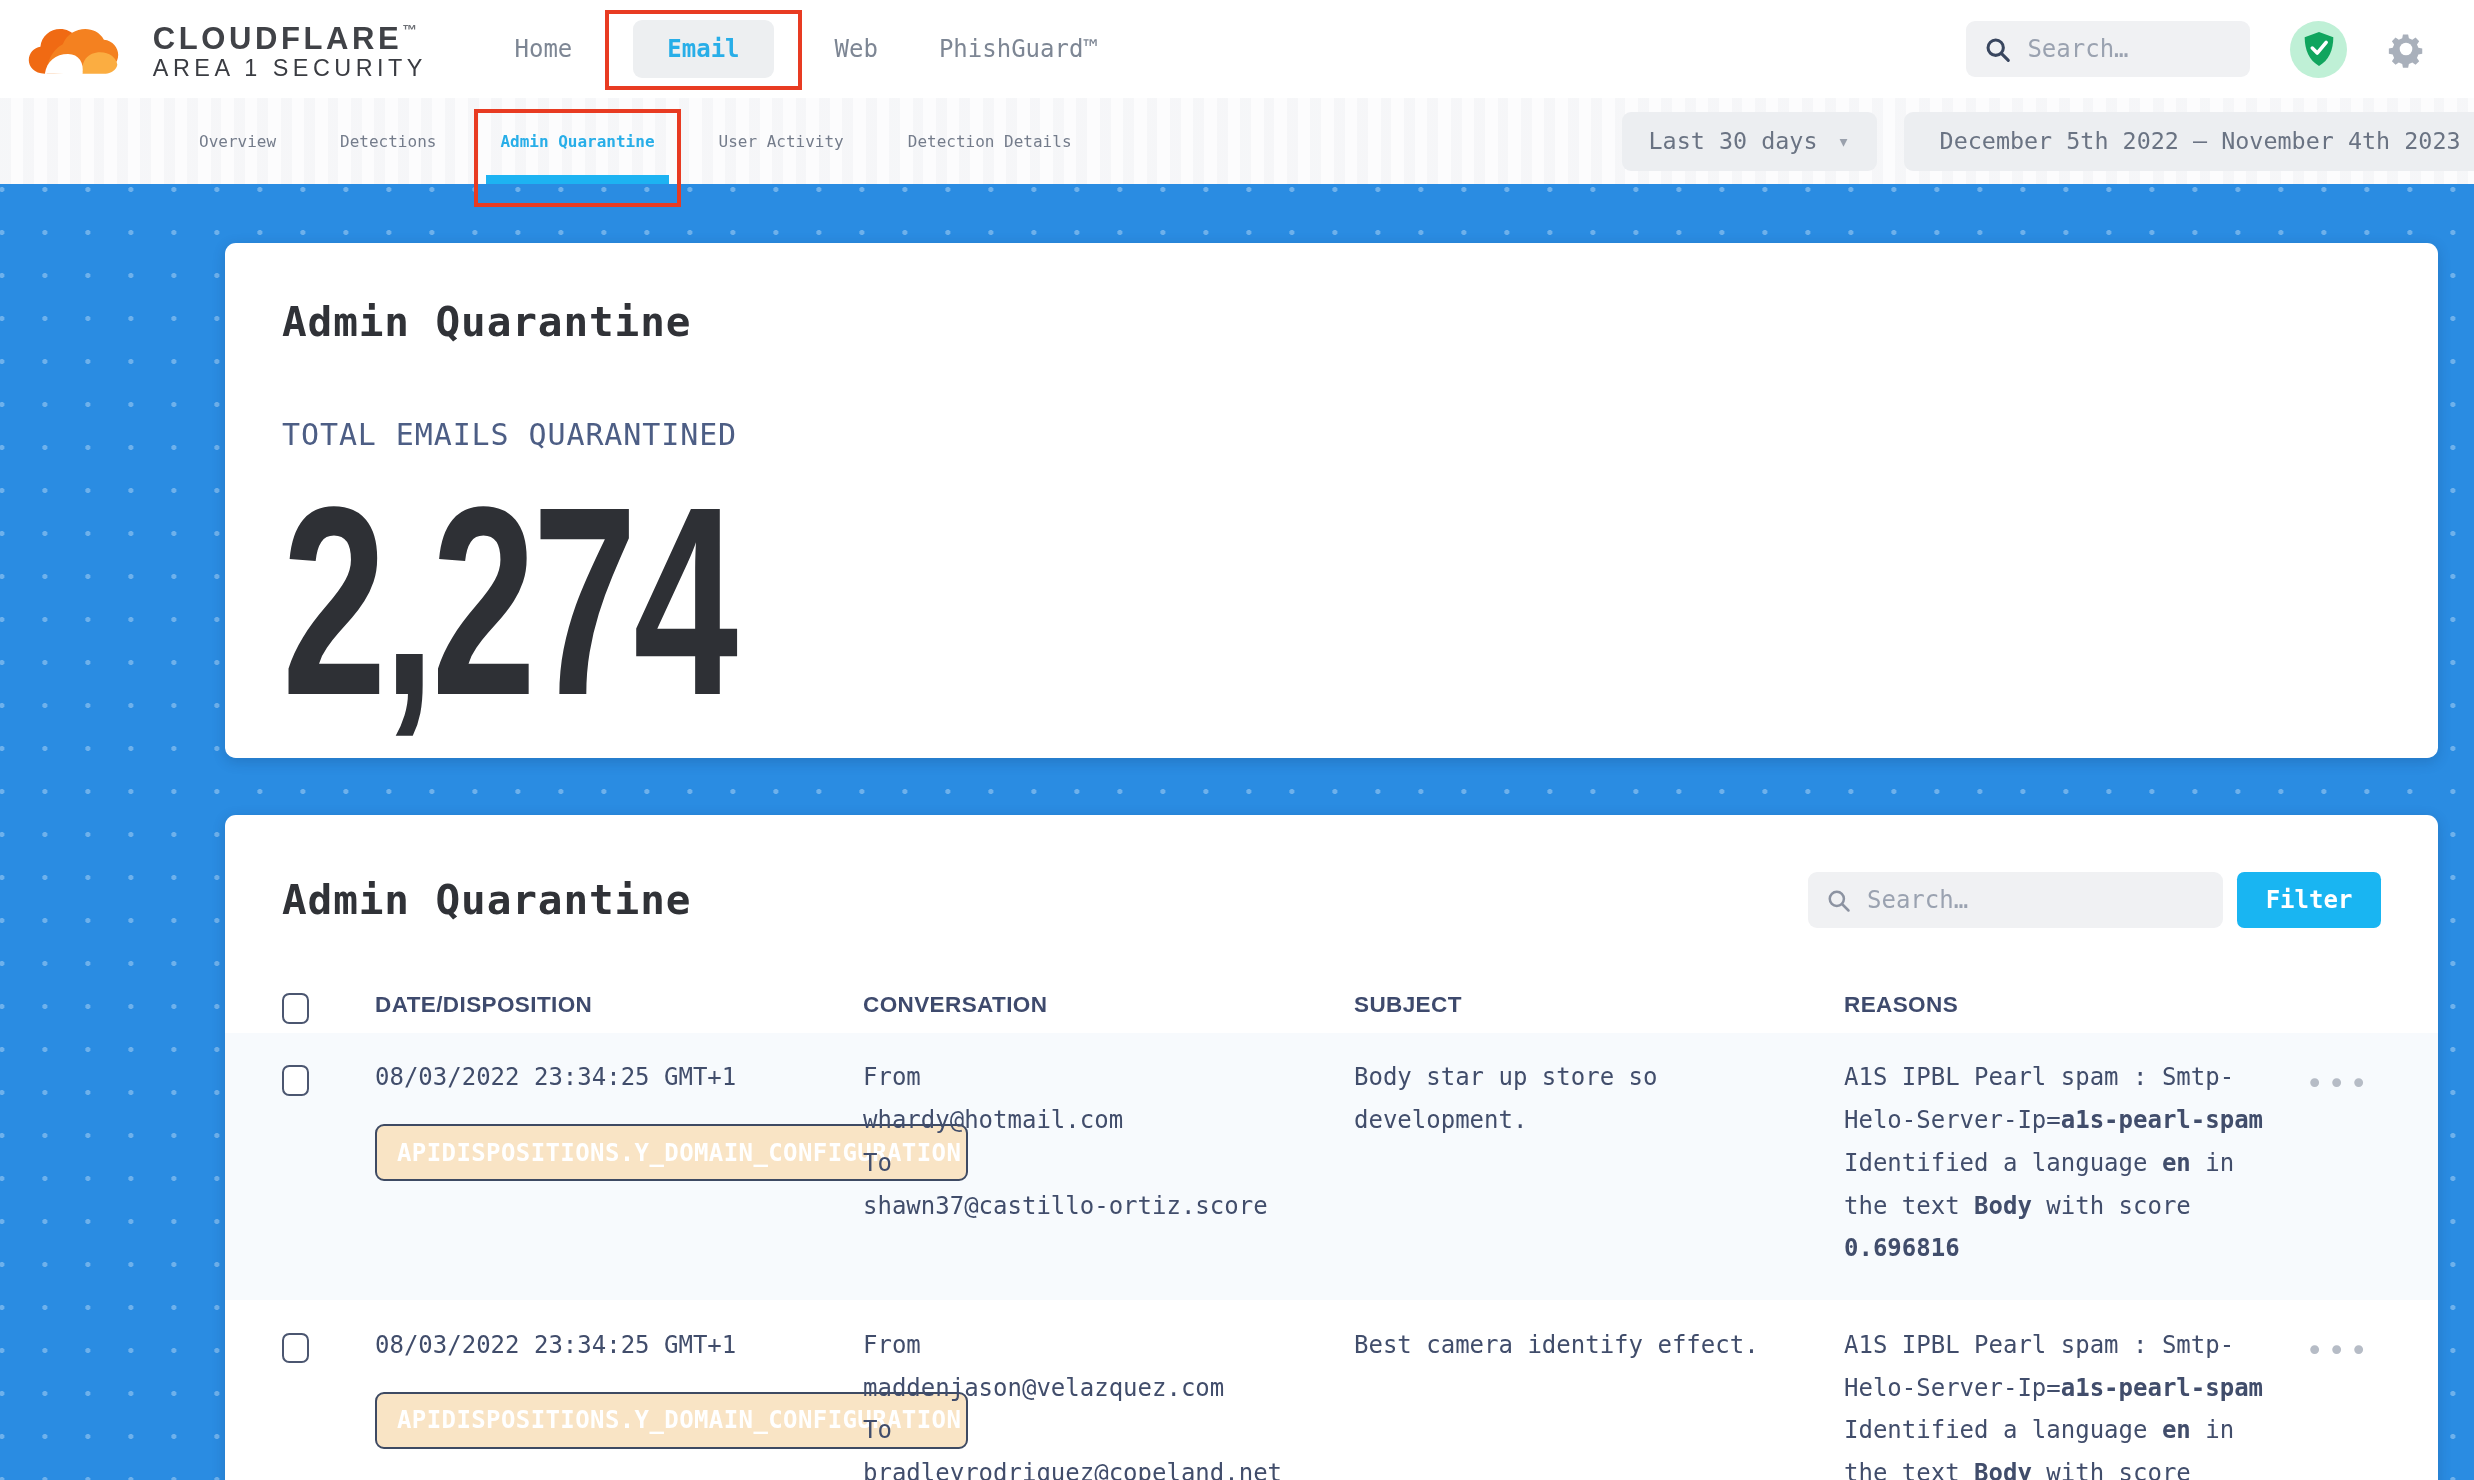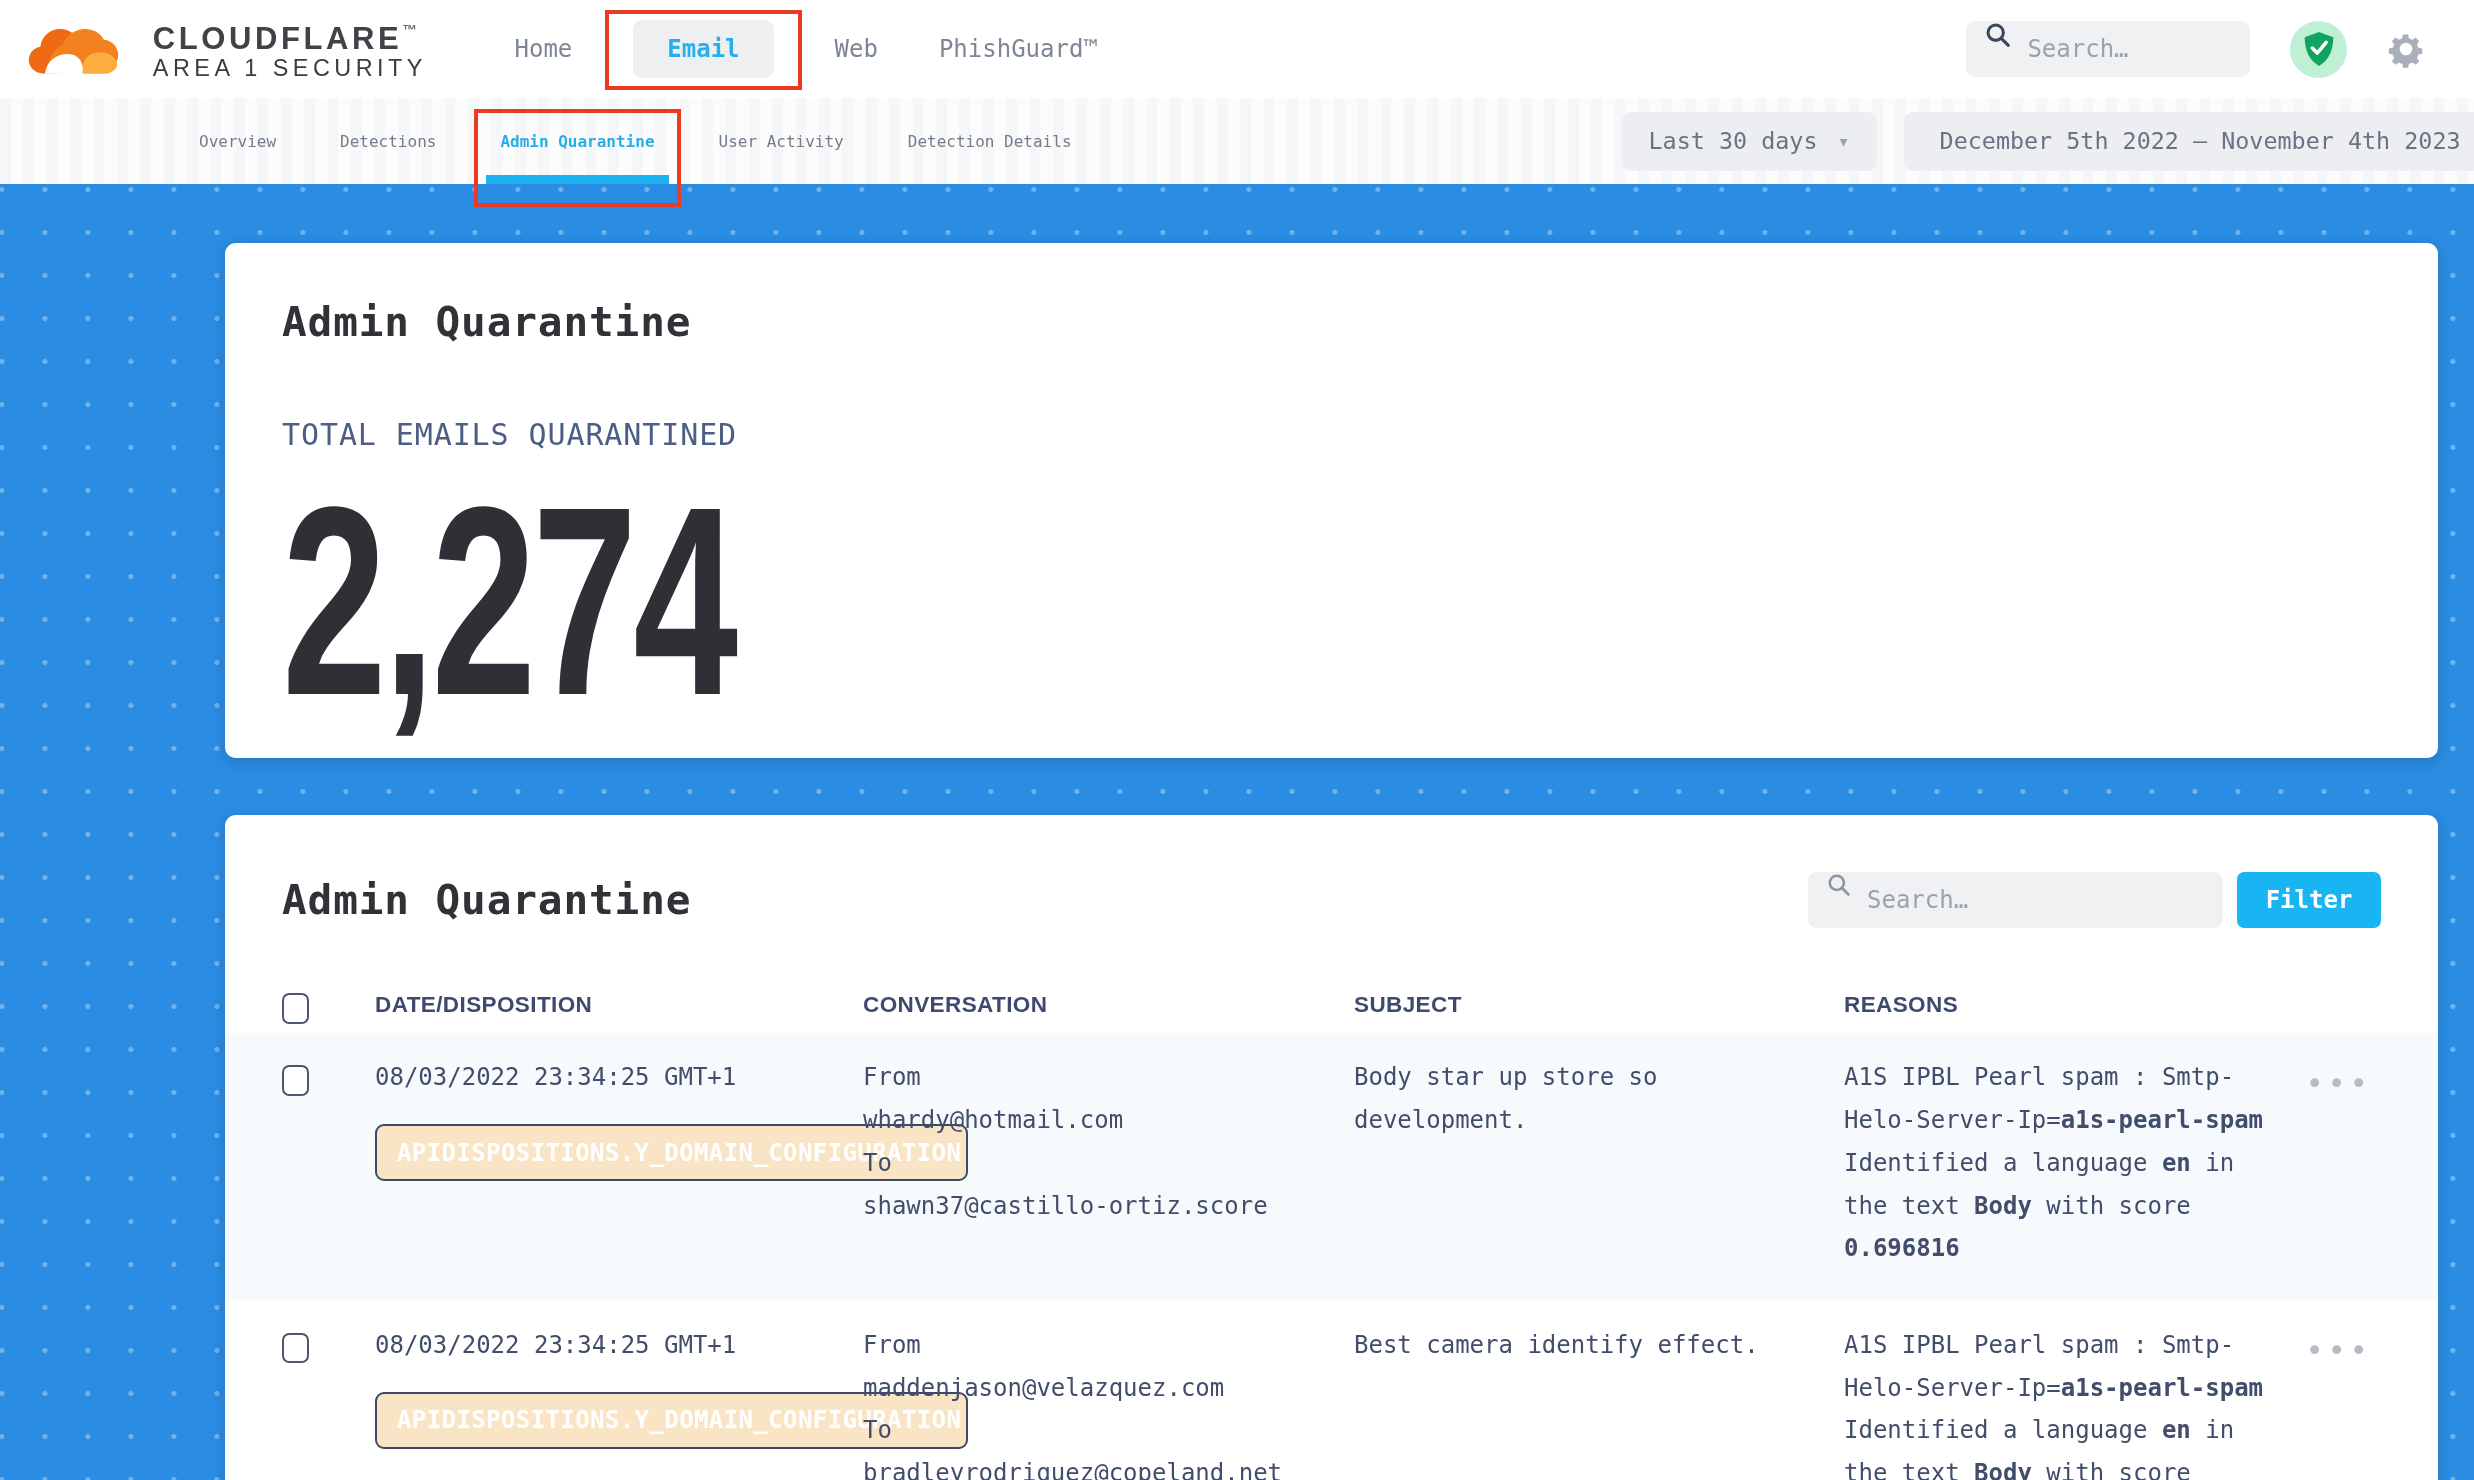--- a/index.html
+++ b/index.html
@@ -17,21 +17,21 @@
   .brand-mark{font-size:14.4px;vertical-align:top;color:#6b6e74;}
   .brand-tag{font-size:23.4px;font-weight:400;letter-spacing:4.5px;color:#3a3c42;margin-top:3.6px;line-height:1;}
   .nav{display:flex;align-items:center;height:100%;margin-left:57px;gap:0;}
   .nav-item-wrap{height:100%;display:flex;align-items:center;position:relative;padding:0 30.5px;}
   .nav-link{font-size:24px;color:#7d8694;cursor:pointer;}
   .email-annotation{position:absolute;top:10px;bottom:8px;left:1.8px;right:1.8px;
                     border:4.5px solid #e83b22;z-index:6;pointer-events:none;}
   .email-pill{background:#edeff1;border-radius:9px;padding:15.3px 34px;color:#28aee8;font-weight:700;}
   .header-right{margin-left:auto;display:flex;align-items:center;gap:40px;}
   .search-pill{width:284px;height:56px;background:#f0f1f3;border-radius:9px;
-               display:flex;padding:0 18px;gap:14.4px;}
+               display:flex;align-items:center;padding:0 18px;gap:14.4px;}
   .search-pill input{flex:1;min-width:0;border:none;outline:none;background:transparent;
                      font-family:inherit;font-size:24px;color:#55607a;}
   .search-pill input::placeholder{color:#9aa2b0;}
   .shield-badge{width:57px;height:57px;border-radius:50%;background:#bff0d6;
                 display:flex;align-items:center;justify-content:center;}
   .gear-btn{display:flex;align-items:center;justify-content:center;cursor:pointer;}
 
   
   .subnav{position:absolute;top:98px;left:0;right:0;height:86px;background:#fcfcfd;z-index:20;
           display:flex;align-items:center;padding:0 0 0 167px;

